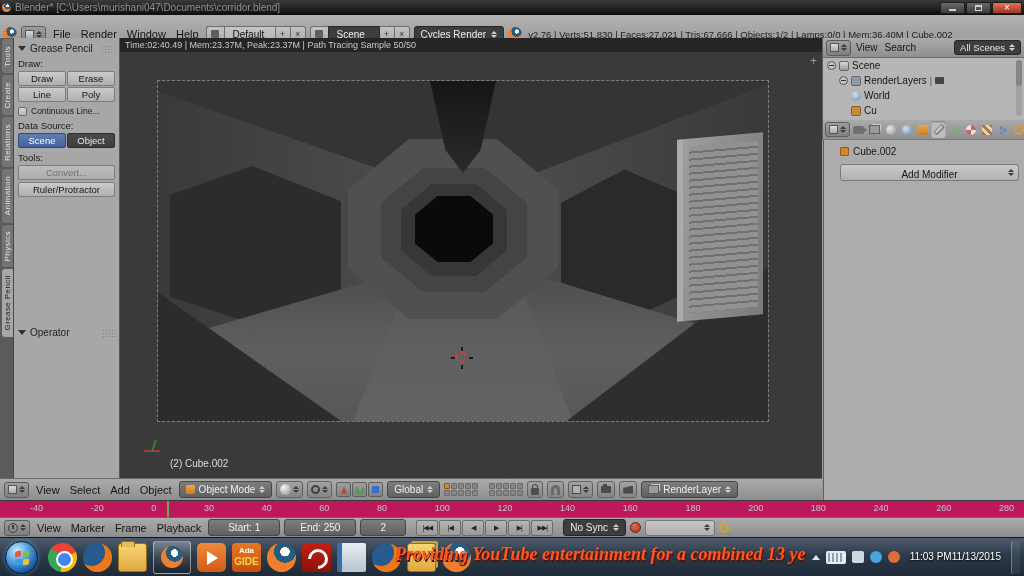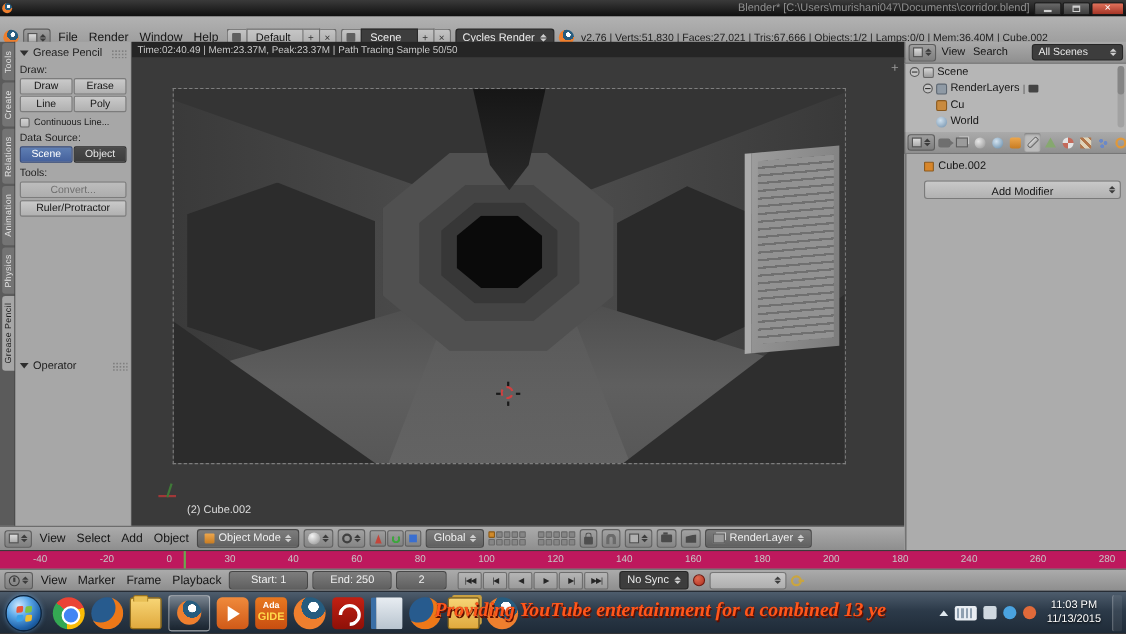--- a/index.html
+++ b/index.html
@@ -2,21 +2,21 @@
 <html><head>
 <meta charset="utf-8">
 <style>
   *{margin:0;padding:0;box-sizing:border-box}
   html,body{width:1024px;height:576px;overflow:hidden;background:#000;font-family:"Liberation Sans","DejaVu Sans",sans-serif}
   #stage{position:relative;width:1024px;height:576px;background:#9c9c9c;overflow:hidden}
   #stage>div{position:absolute}
   
   #titlebar{left:0;top:0;width:1024px;height:15px;background:linear-gradient(#3a3a3a,#0e0e0e);display:flex;align-items:center;gap:4px;padding:0 2px}
   .tb-appicon{width:9px;height:9px;border-radius:50%;background:radial-gradient(circle at 62% 32%,#fff 17%,#265c7f 18% 40%,#ef7f2e 41%);flex:none}
-  .tb-title{flex:1;text-align:right;font-size:10px;color:#8f8f8f;white-space:nowrap;overflow:hidden}
+  .tb-title{flex:1;text-align:left;font-size:10px;color:#8f8f8f;white-space:nowrap;overflow:hidden}
   .tb-btns{display:flex;gap:1px;flex:none}
   .tb-btn{width:25px;height:12px;background:linear-gradient(#6a6a6a,#3c3c3c);border:1px solid #1c1c1c;border-radius:2px;display:flex;align-items:center;justify-content:center;color:#d0d0d0;font-size:10px;line-height:1}
   .tb-btn.close{background:linear-gradient(#e2735c,#a33325);color:#fff;width:30px}
   .g-min{width:7px;height:2px;background:#d0d0d0;margin-top:5px}
   .g-max{width:7px;height:6px;border:1px solid #d0d0d0;border-top-width:2px}
   
   #infobar{left:0;top:15px;width:1024px;height:39px;background:linear-gradient(#b2b2b2,#929292);border-bottom:1px solid #5f5f5f;display:flex;align-items:center;gap:4px;padding:0 3px;white-space:nowrap;overflow:hidden}
   .blogo{width:14px;height:14px;border-radius:50%;background:radial-gradient(circle at 62% 32%,#fff 16%,#265c7f 17% 40%,#ef7f2e 41%);flex:none}
   .menu-label{font-size:11px;color:#151515;padding:0 3px}
   .editor-btn{height:16px;border-radius:3px;background:linear-gradient(#9e9e9e,#7f7f7f);border:1px solid #5c5c5c;display:inline-flex;align-items:center;gap:2px;padding:0 3px;flex:none}
@@ -88,21 +88,21 @@
   .ct.b{left:7px;bottom:-3px;width:2px;height:4px}
   .ct.l{left:-3px;top:7px;width:4px;height:2px}
   .ct.r{right:-3px;top:7px;width:4px;height:2px}
   #gizmo{position:absolute;left:22px;top:398px;width:24px;height:22px}
   #gizmo .gx{position:absolute;left:2px;bottom:6px;width:16px;height:2px;background:#a03838}
   #gizmo .gy{position:absolute;left:9px;bottom:6px;width:2px;height:13px;background:#3f7a38;transform:rotate(18deg);transform-origin:bottom}
   .vp-objinfo{position:absolute;left:50px;top:420px;font-size:10px;color:#dcdcdc}
   
   #outliner-header{left:822px;top:38px;width:202px;height:20px;background:linear-gradient(#aaa,#8f8f8f);border-bottom:1px solid #6a6a6a;border-left:1px solid #5e5e5e;display:flex;align-items:center;gap:3px;padding:0 3px}
   #outliner-header .menu-label{font-size:10px;padding:0 2px}
-  .wd-sm{background:#3d3d3d;border:1px solid #262626;border-radius:3px;color:#e8e8e8;font-size:9.5px;height:15px;display:inline-flex;align-items:center;gap:20px;padding:0 5px;margin-left:auto}
+  .wd-sm{background:#3d3d3d;border:1px solid #262626;border-radius:3px;color:#e8e8e8;font-size:9.5px;height:15px;display:inline-flex;align-items:center;gap:4px;padding:0 5px;margin-left:auto}
   #outliner-body{left:822px;top:58px;width:202px;height:62px;background:#b6b6b6;border-left:1px solid #5e5e5e;overflow:hidden}
   .ol-row{display:flex;align-items:center;gap:3px;height:15px;font-size:10px;color:#161616;padding-left:4px}
   .exp{width:9px;height:9px;border:1px solid #555;border-radius:50%;position:relative;flex:none;background:#c4c4c4}
   .exp::after{content:"";position:absolute;left:1px;top:3px;width:5px;height:1px;background:#333}
   .oi{width:10px;height:10px;border-radius:2px;flex:none}
   .oi-scene{background:linear-gradient(#d8d8d8,#9a9a9a);border:1px solid #666}
   .oi-rl{background:#8f9aa5;border:1px solid #5d6772}
   .oi-world{border-radius:50%;background:radial-gradient(circle at 40% 35%,#cfe0ee,#6d8ca8)}
   .oi-mesh{background:#c98a3d;border:1px solid #8a5a20}
   .oi-cam{width:9px;height:7px;background:#444;border-radius:1px;flex:none}
@@ -199,21 +199,21 @@
   .book{background:linear-gradient(#e8edf2,#b8c4cf);border-radius:2px;border-left:5px solid #3a6ea5}
   .folders{background:linear-gradient(#f7d575,#e0a93e);border:1px solid #9a7118;border-radius:3px;box-shadow:3px -3px 0 -1px #c9a040}
   #tray{margin-left:auto;display:flex;align-items:center;gap:6px;padding-right:2px;position:relative;z-index:6}
   .tray-up{width:0;height:0;border-left:4px solid transparent;border-right:4px solid transparent;border-bottom:5px solid #dfe7ee}
   .kbd{width:20px;height:13px;background:#e8edf2;border-radius:2px;position:relative}
   .kbd::after{content:"";position:absolute;left:2px;top:2px;right:2px;bottom:2px;background:repeating-linear-gradient(90deg,#8fa0b0 0 2px,transparent 2px 4px)}
   .tdot{width:12px;height:12px;border-radius:2px}
   .t1{background:#cfd8e0}
   .t2{background:#4aa3e0;border-radius:50%}
   .t3{background:#e06a3a;border-radius:50%}
-  .clock{display:flex;flex-direction:column;align-items:center;color:#fff;font-size:10px;line-height:12px;text-shadow:0 1px 2px #000;margin:0 4px}
+  .clock{display:flex;align-items:center;color:#fff;font-size:10px;line-height:12px;text-shadow:0 1px 2px #000;margin:0 4px}
   .showdesk{width:9px;height:33px;background:rgba(255,255,255,.07);border-left:1px solid rgba(255,255,255,.3);border-radius:2px}
   #marquee{left:395px;top:541px;width:556px;height:26px;overflow:hidden;z-index:5;font-family:"Liberation Serif","DejaVu Serif",serif;font-style:italic;font-weight:bold;font-size:18px;color:#ff571c;white-space:nowrap;text-shadow:1px 2px 0 #5e0e00,0 0 1px #8a2000;line-height:26px}
 </style>
 </head>
 <body>
 
 <div id="stage">
 
   <div id="titlebar">
     <span class="tb-appicon"></span>
@@ -386,26 +386,26 @@
       <span>Scene</span>
     </div>
     <div class="ol-row" style="padding-left:16px">
       <span class="exp"></span>
       <span class="oi oi-rl"></span>
       <span>RenderLayers</span>
       <span class="ol-sep">|</span>
       <span class="oi-cam"></span>
     </div>
     <div class="ol-row" style="padding-left:28px">
+      <span class="oi oi-world"></span>
+      <span>World</span>
+    </div>
+    <div class="ol-row" style="padding-left:28px">
       <span class="oi oi-mesh"></span>
       <span>Cu</span>
-    </div>
-    <div class="ol-row" style="padding-left:28px">
-      <span class="oi oi-world"></span>
-      <span>World</span>
     </div>
     <span class="ol-scroll"></span>
   </div>
 
   <div id="props-header">
     <span class="editor-btn" style="height:15px">
         <i class="mini-grid"></i>
         <span class="ud">
           <i class="up"></i>
           <i class="dn"></i>

